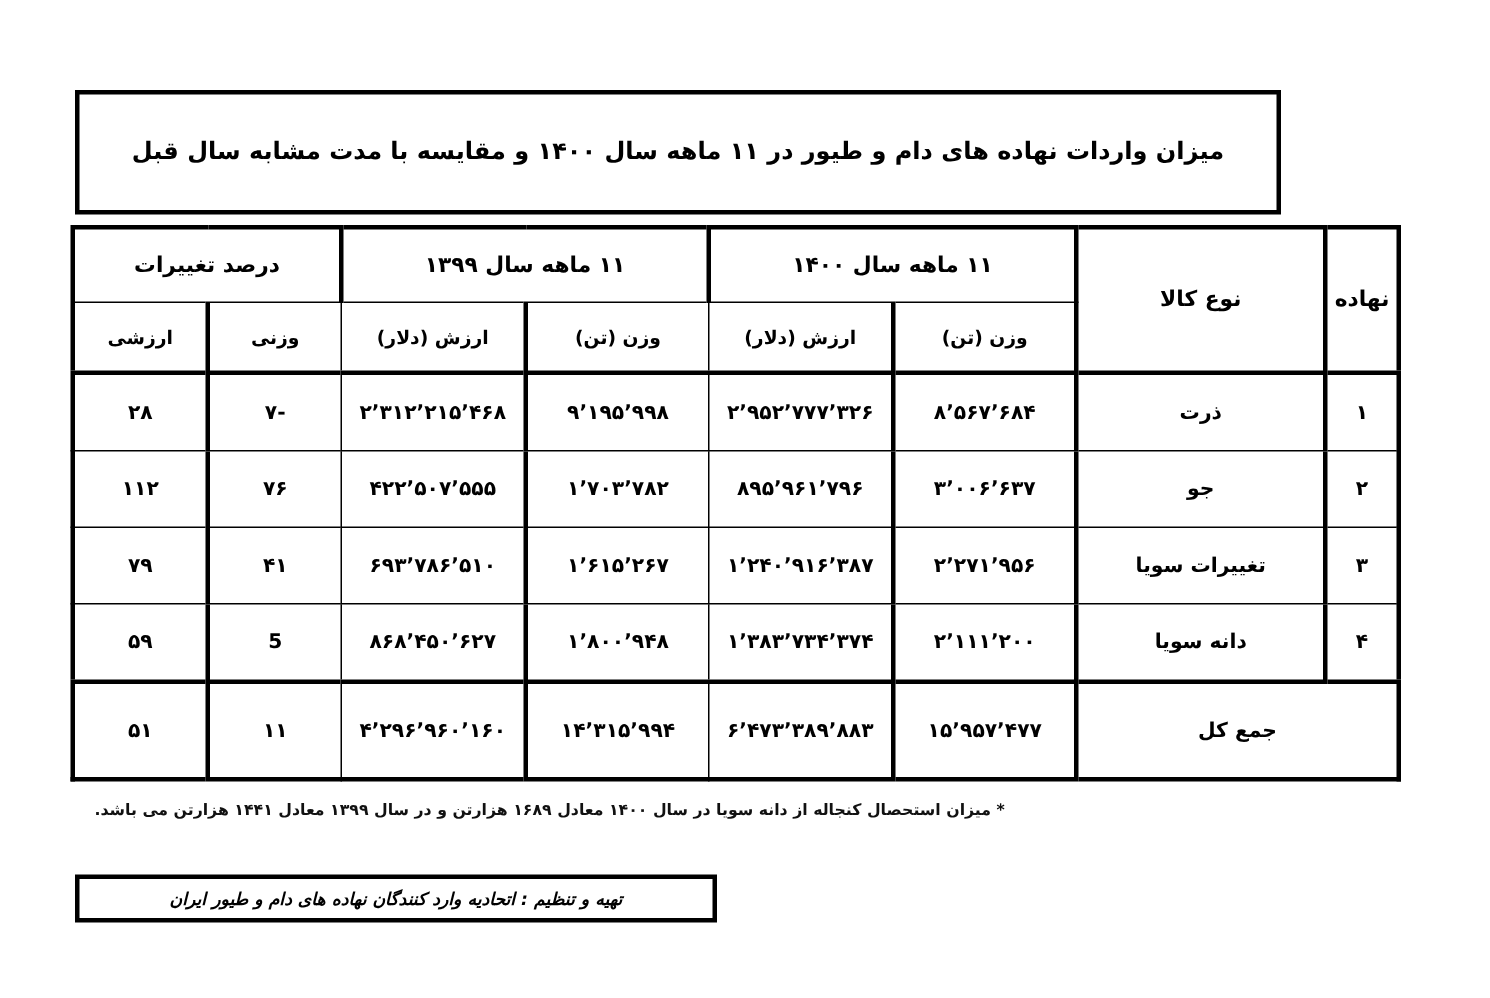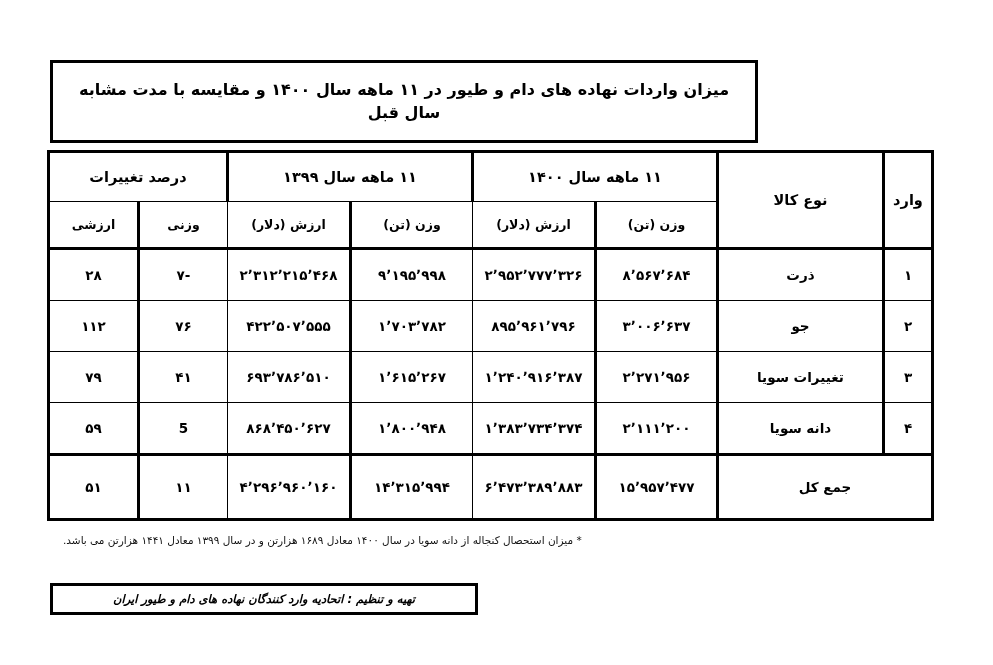--- a/index.html
+++ b/index.html
@@ -14,21 +14,21 @@
     position: relative;
     overflow: hidden;
     direction: rtl;
   }
 
   
   #title-box {
     position: absolute;
     left: 50px;
     top: 60px;
-    width: 708px;
+    width: 804px;
     height: 83px;
     border: 3px solid #000000;
     box-sizing: border-box;
     display: flex;
     align-items: center;
     justify-content: center;
   }
   #title-text {
     font-size: 16px;
     font-weight: bold;
@@ -100,21 +100,21 @@
   .total-label { font-size: 14.5px; }
 
   
   #footnote {
     position: absolute;
     right: 50px;
     top: 534px;
     width: 884px;
     text-align: left;
     font-size: 10.5px;
-    font-weight: normal;
+    font-weight: bold;
     color: #111111;
     direction: rtl;
     padding-left: 4px;
     box-sizing: border-box;
   }
 
   
   #credit-box {
     position: absolute;
     left: 50px;
@@ -149,21 +149,21 @@
       <col style="width:166px">
       <col style="width:122px">
       <col style="width:123px">
       <col style="width:122px">
       <col style="width:123px">
       <col style="width:89px">
       <col style="width:90px">
     </colgroup>
     <thead>
       <tr>
-        <th class="hdr-group hdr-tall grp-edge-left" rowspan="2">وارد</th>
+        <th class="hdr-group hdr-tall grp-edge-left" rowspan="2">نهاده</th>
         <th class="hdr-group hdr-tall grp-edge-left" rowspan="2">نوع کالا</th>
         <th class="hdr-group grp-edge-left" colspan="2">۱۱ ماهه سال ۱۴۰۰</th>
         <th class="hdr-group grp-edge-left" colspan="2">۱۱ ماهه سال ۱۳۹۹</th>
         <th class="hdr-group grp-edge-left" colspan="2">درصد تغییرات</th>
       </tr>
       <tr>
         <th class="hdr-sub grp-edge-left">وزن (تن)</th>
         <th class="hdr-sub">ارزش (دلار)</th>
         <th class="hdr-sub grp-edge-left">وزن (تن)</th>
         <th class="hdr-sub">ارزش (دلار)</th>

